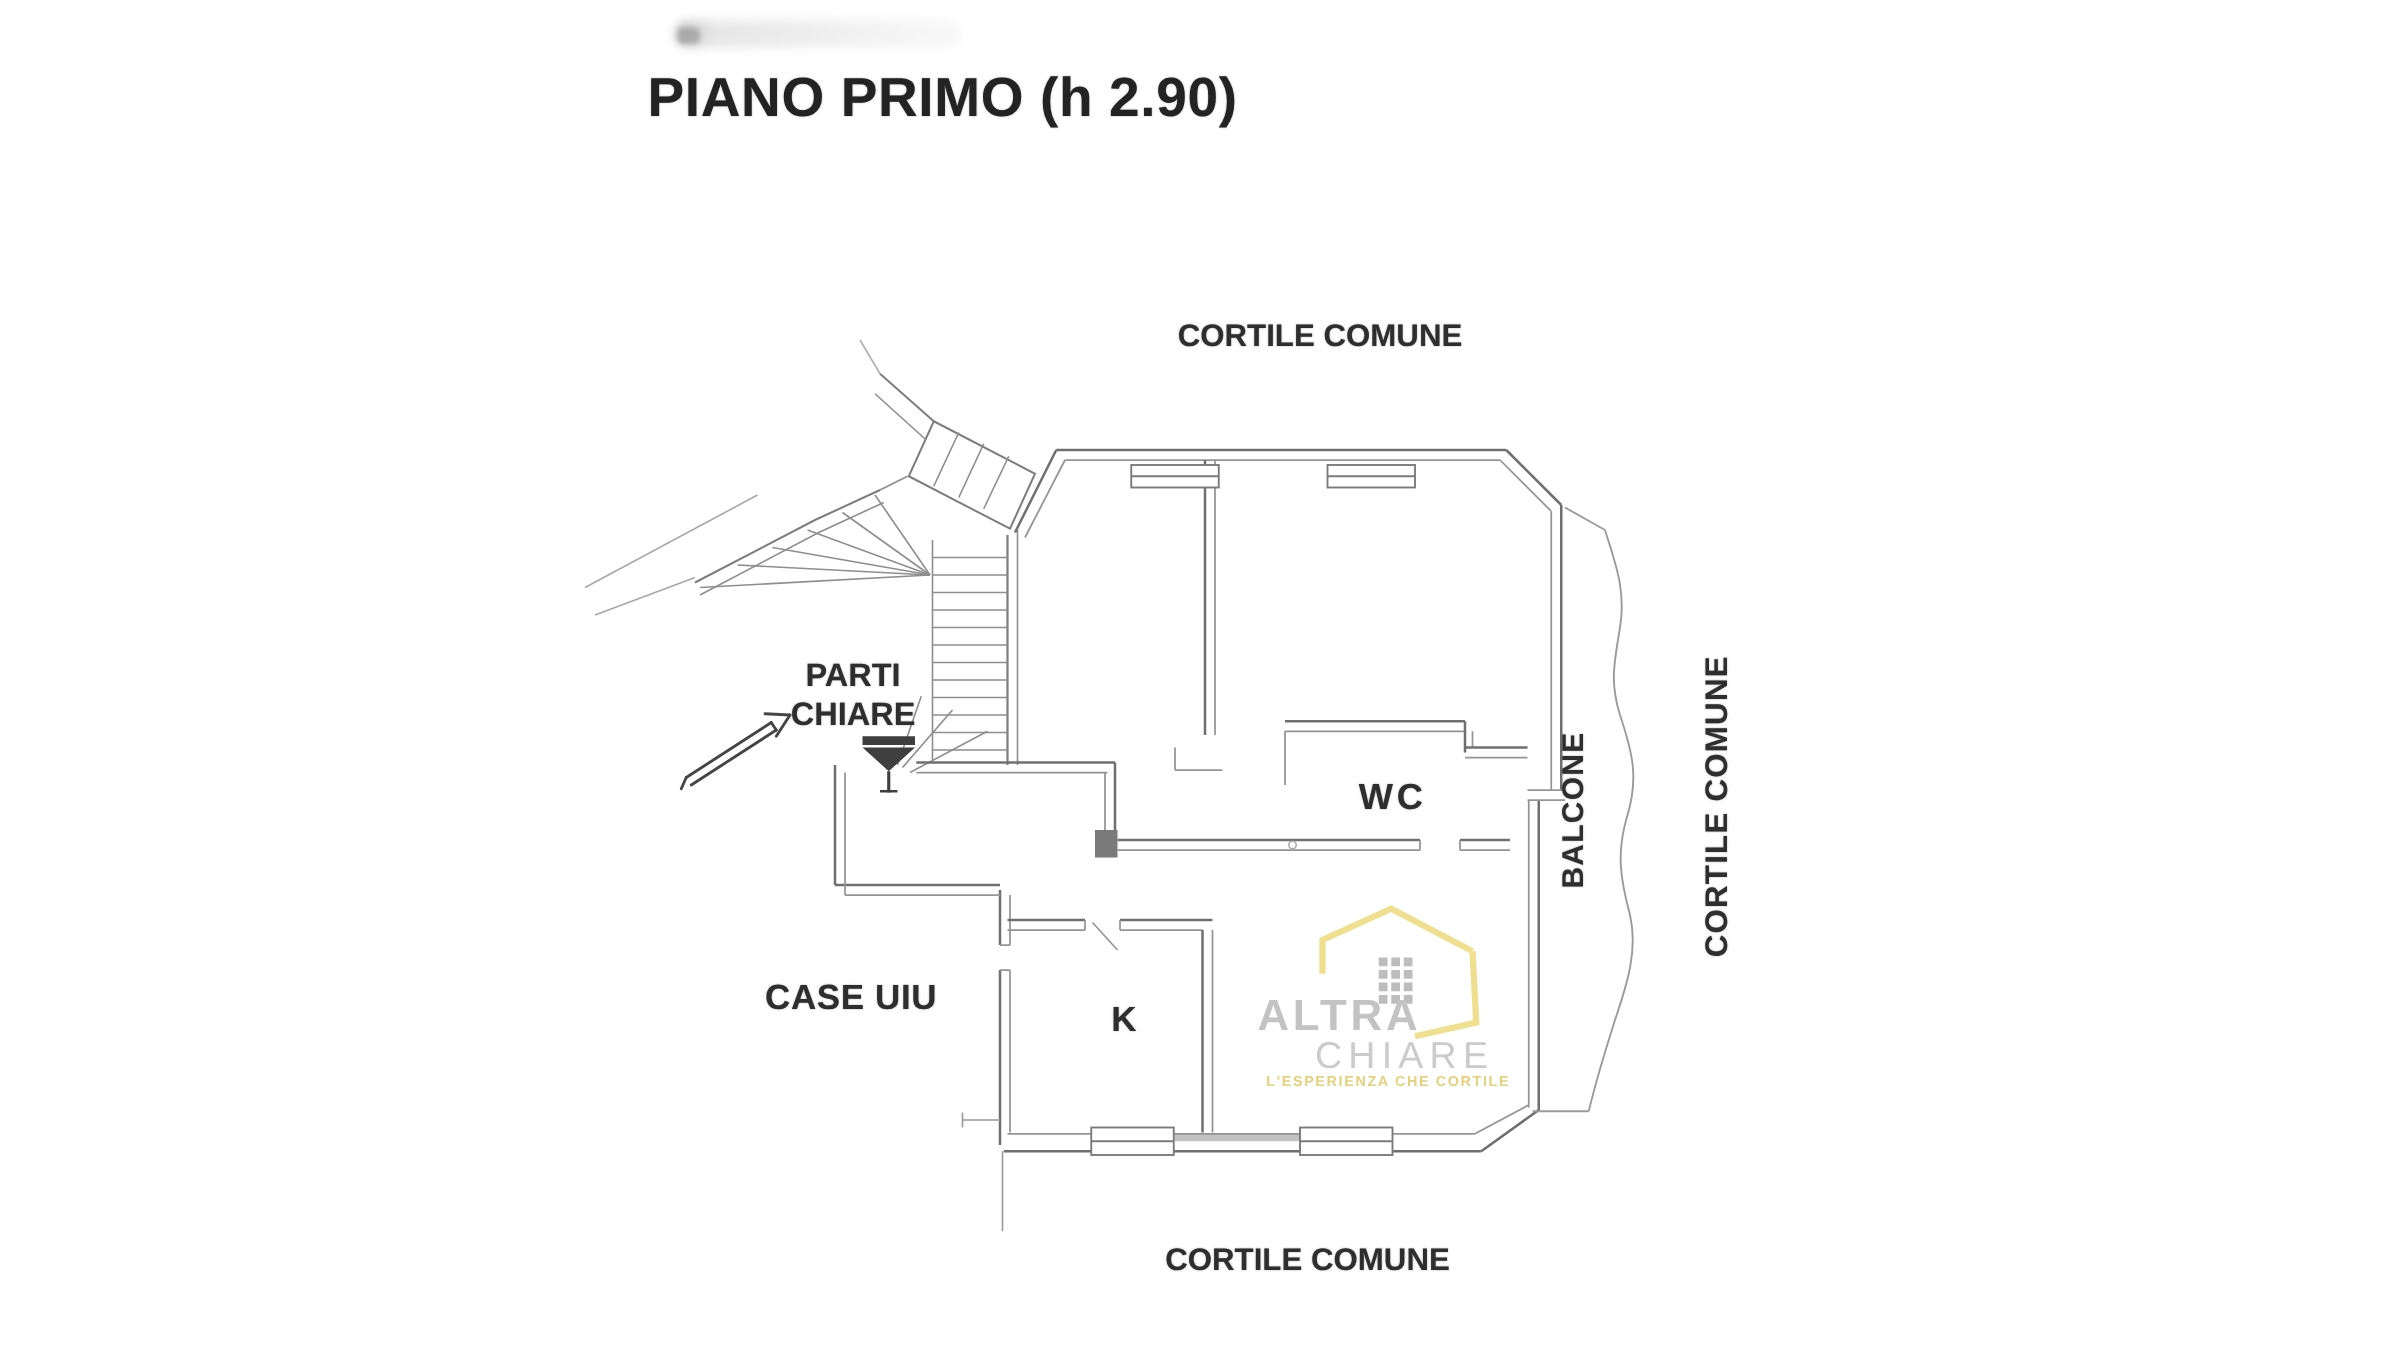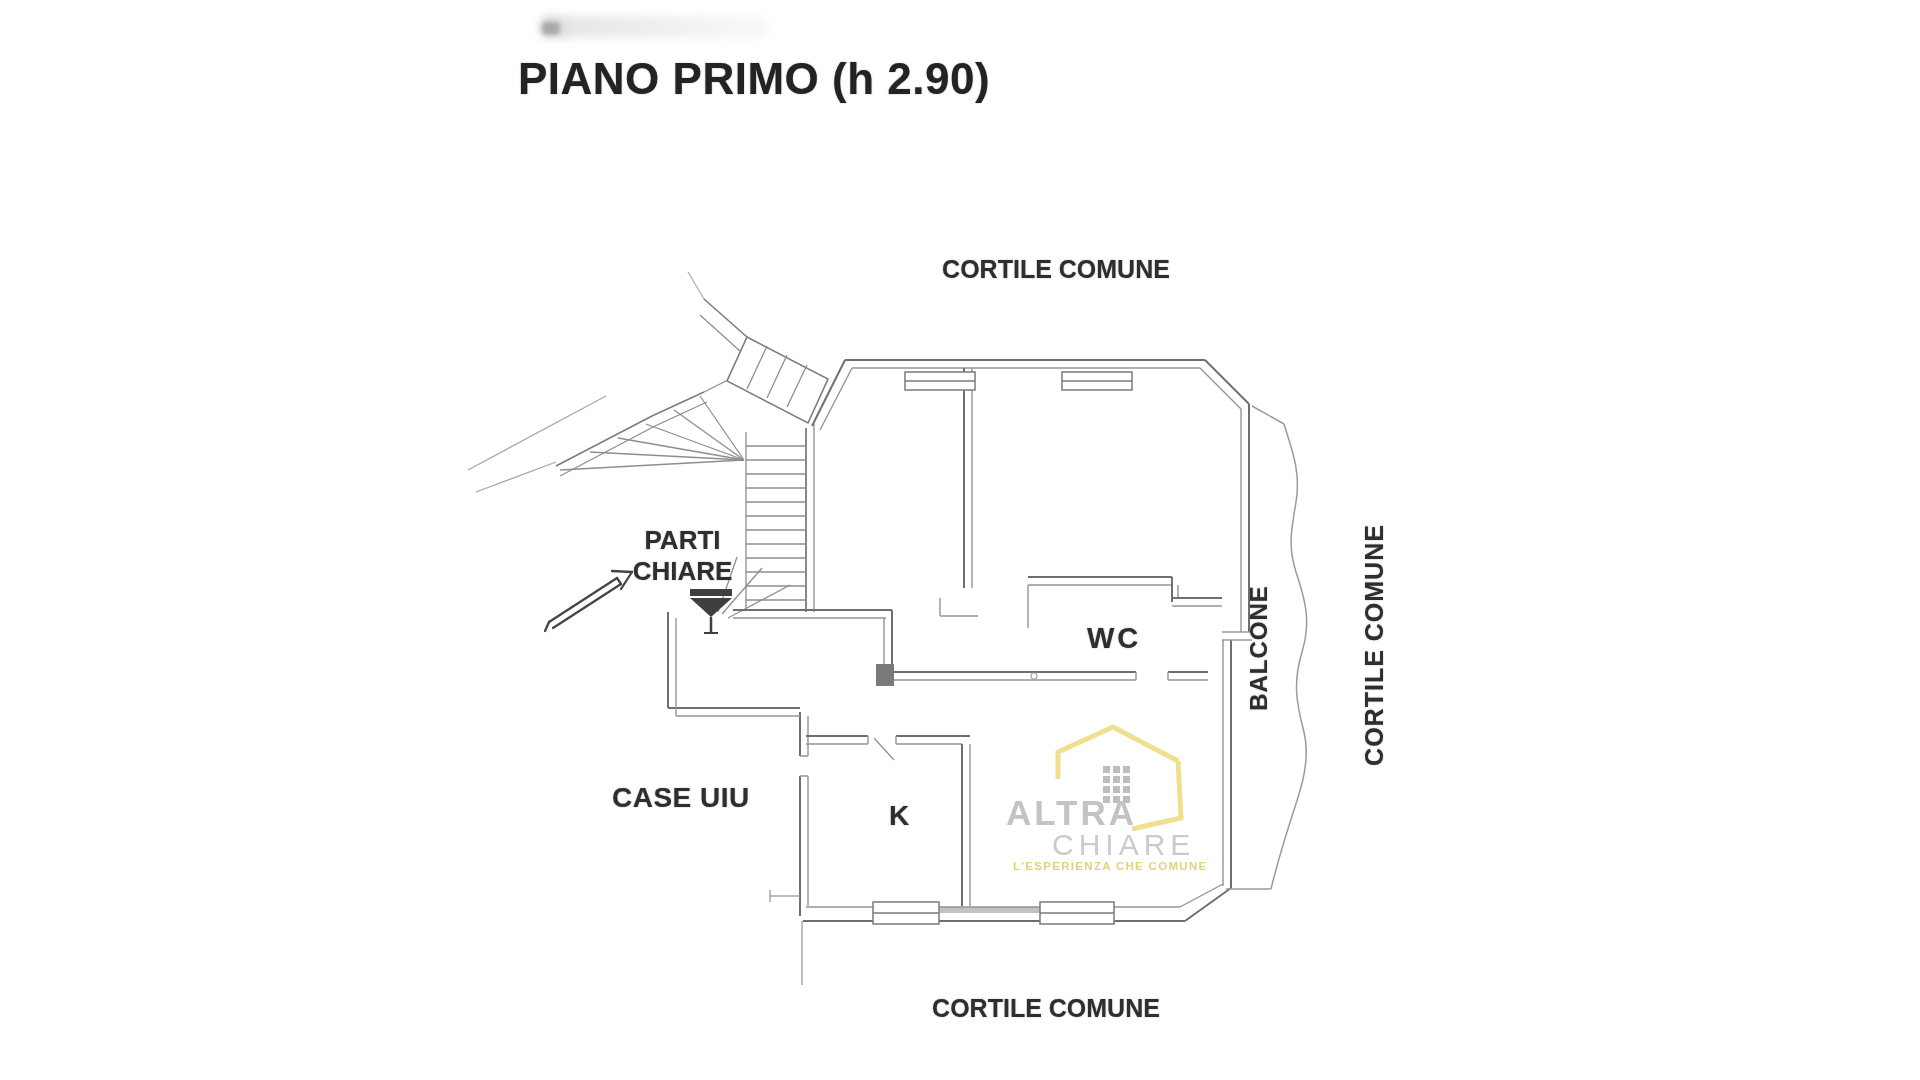--- a/index.html
+++ b/index.html
@@ -247,15 +247,15 @@
   <div class="plan-label lbl-k">K</div>
   <div class="plan-label lbl-altra">CASE UIU</div>
 
   <div class="plan-label vertical lbl-balcone">BALCONE</div>
   <div class="plan-label vertical lbl-cortile-right">CORTILE COMUNE</div>
 
   <div class="plan-label lbl-cortile-bottom">CORTILE COMUNE</div>
 
   <div id="wm-case">ALTRA</div>
   <div id="wm-chiare">CHIARE</div>
-  <div id="wm-tagline">L'ESPERIENZA CHE COMUNE</div>
+  <div id="wm-tagline">L'ESPERIENZA CHE CORTILE</div>
 
 </div>
 
 </body></html>

